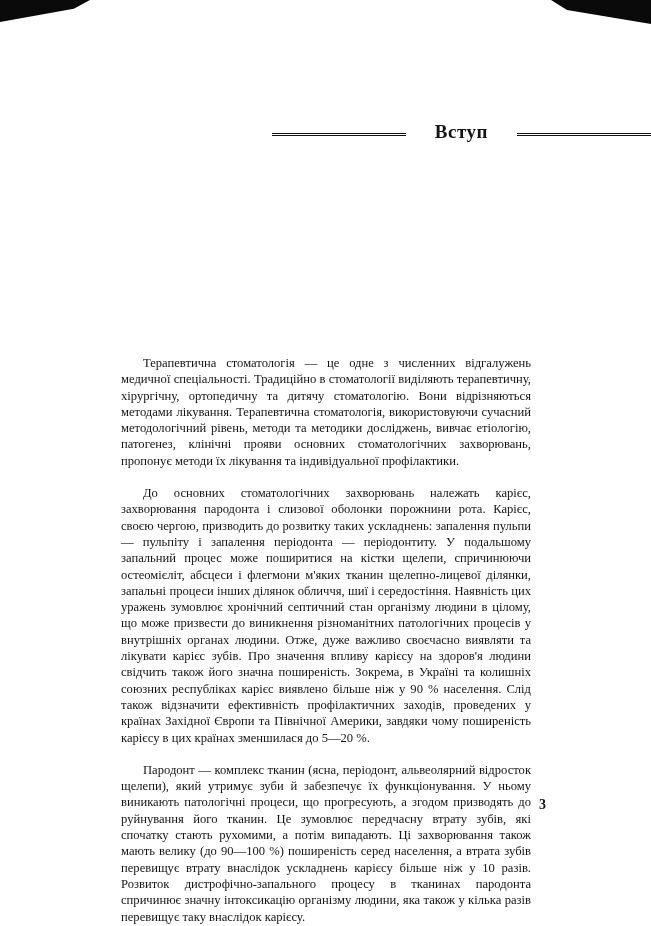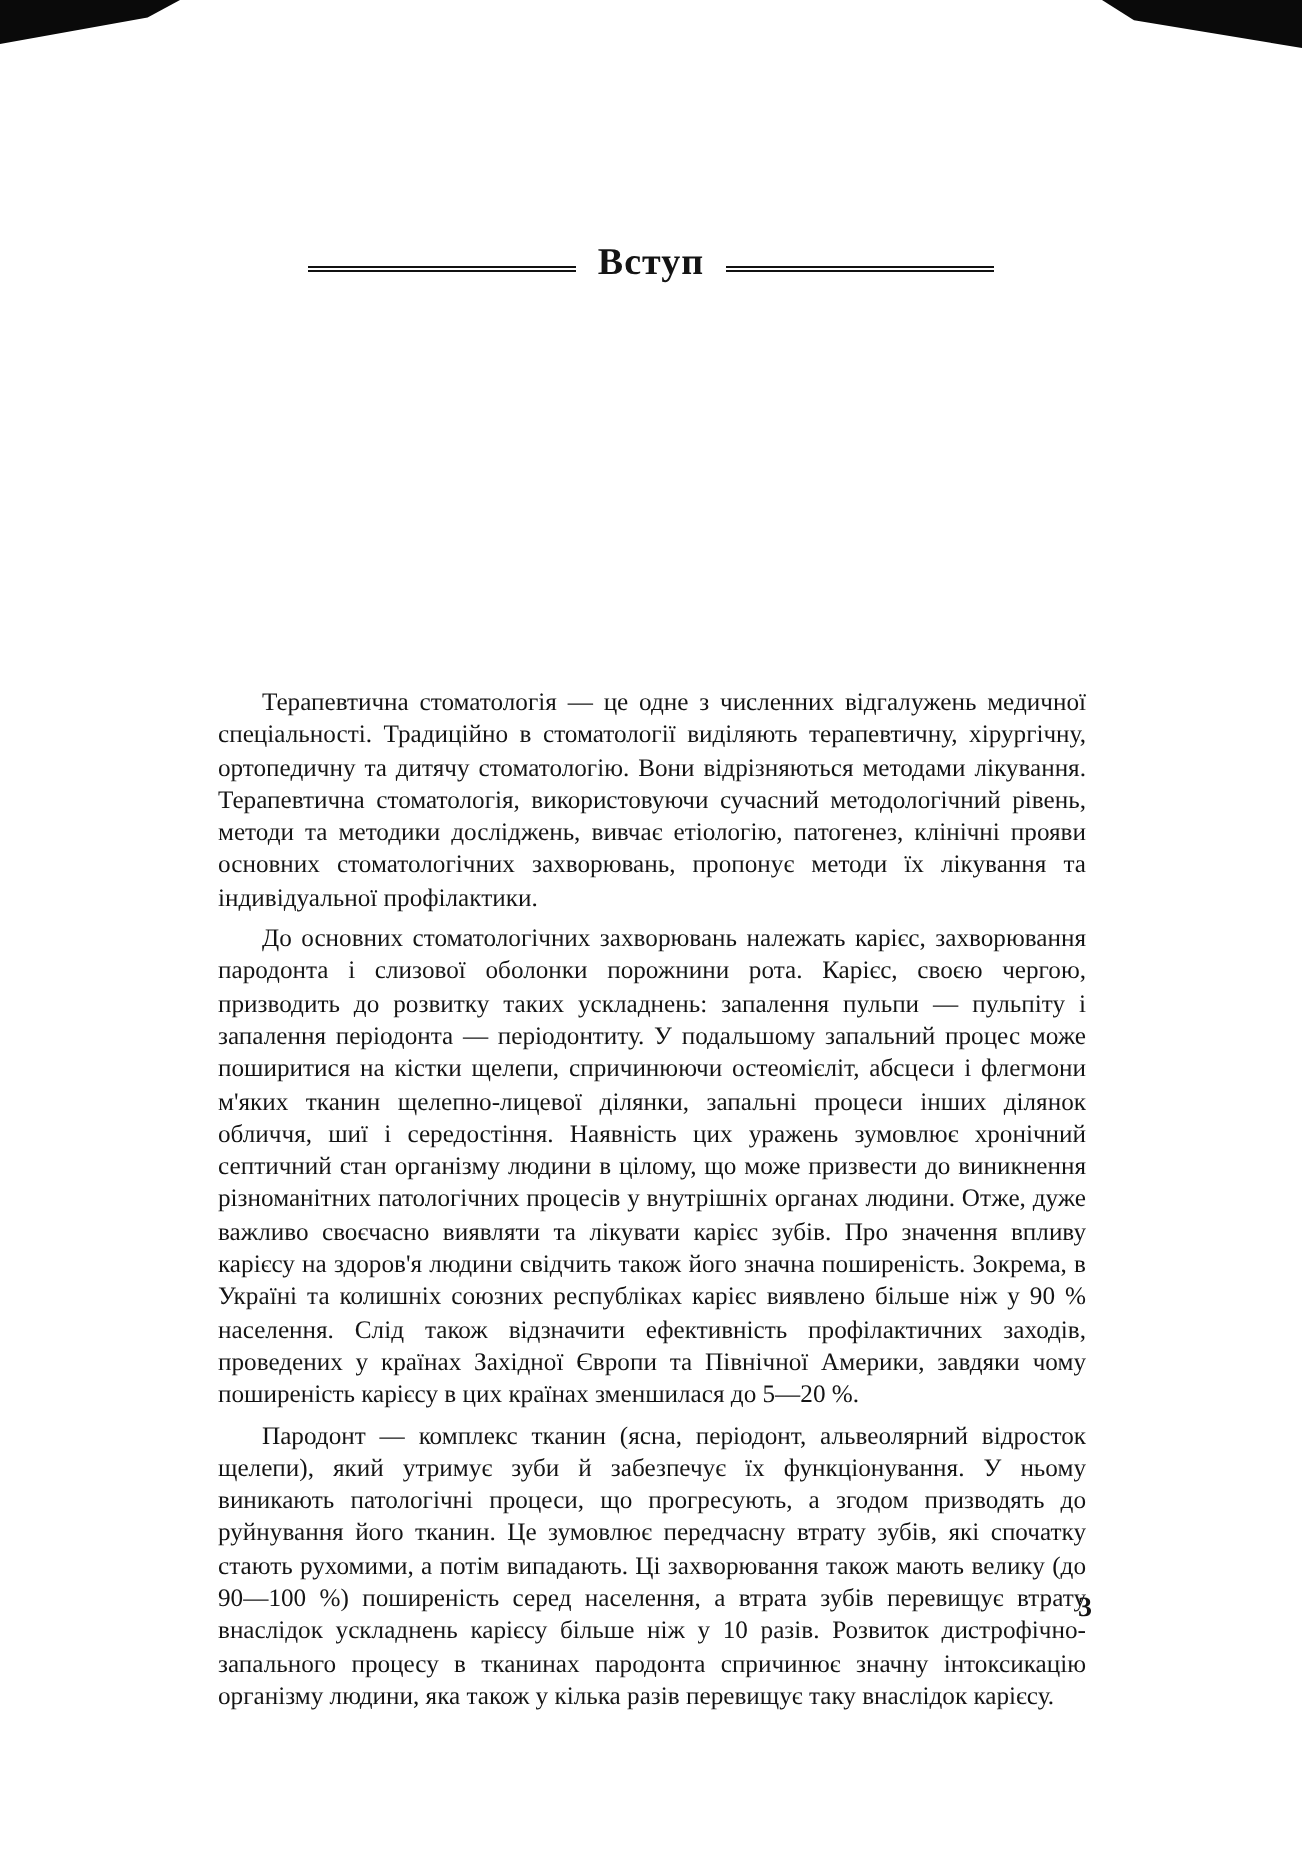--- a/index.html
+++ b/index.html
@@ -36,22 +36,22 @@
     clip-path: polygon(0 0, 100% 0, 100% 100%, 16% 42%);
   }
   
   .heading-row {
     position: absolute;
     top: 122px;
     left: 0;
     width: 100%;
     display: flex;
     align-items: center;
-    justify-content: center;
-    gap: 11px;
+    justify-content: flex-end;
+    gap: 29px;
     font-family: Liberation Serif, serif;
   }
   .heading-rule {
     width: 134px;
     height: 3px;
     border-top: 1px solid #111;
     border-bottom: 1px solid #111;
     box-sizing: border-box;
     margin-top: 6px;
   }
@@ -65,21 +65,21 @@
   .body-text {
     position: absolute;
     left: 105px;
     top: 339px;
     width: 442px;
     font-size: 12.6px;
     line-height: 16.3px;
     text-align: justify;
   }
   .body-text p {
-    margin: 4px;
+    margin: 16px;
     text-indent: 22px;
   }
   .page-number {
     position: absolute;
     top: 797px;
     right: 105px;
     font-size: 14px;
     font-weight: bold;
   }
 </style>

